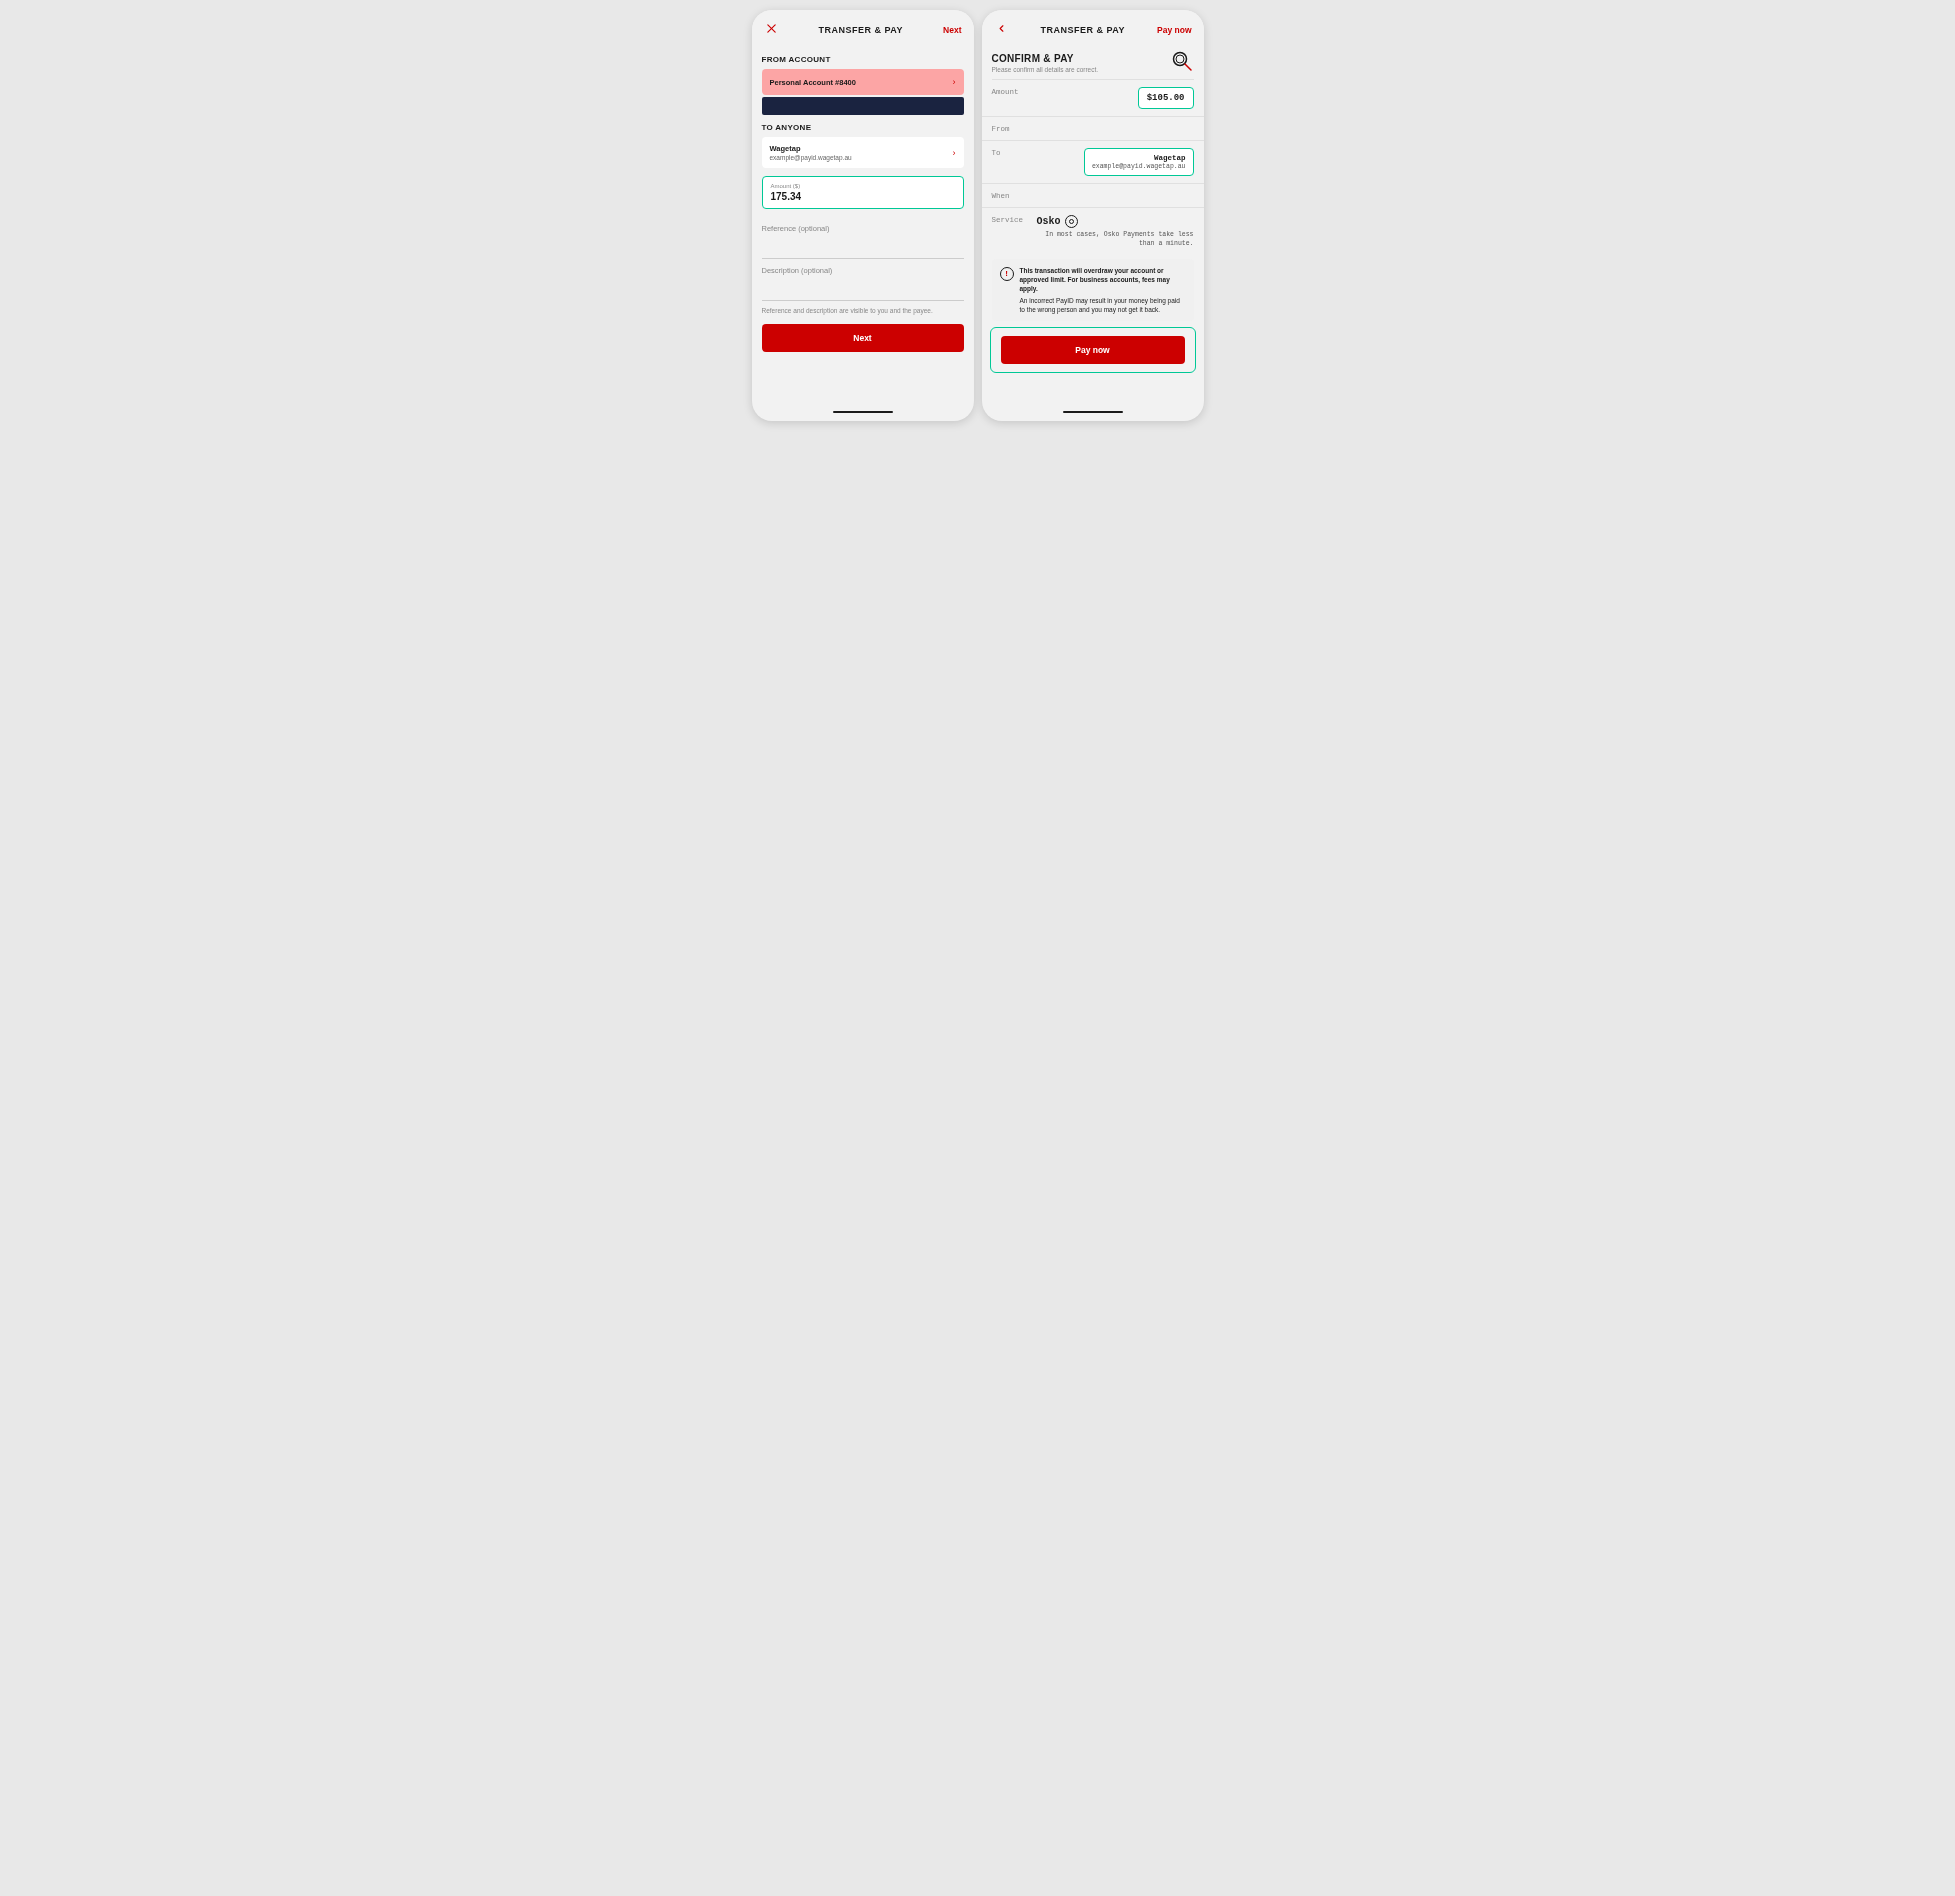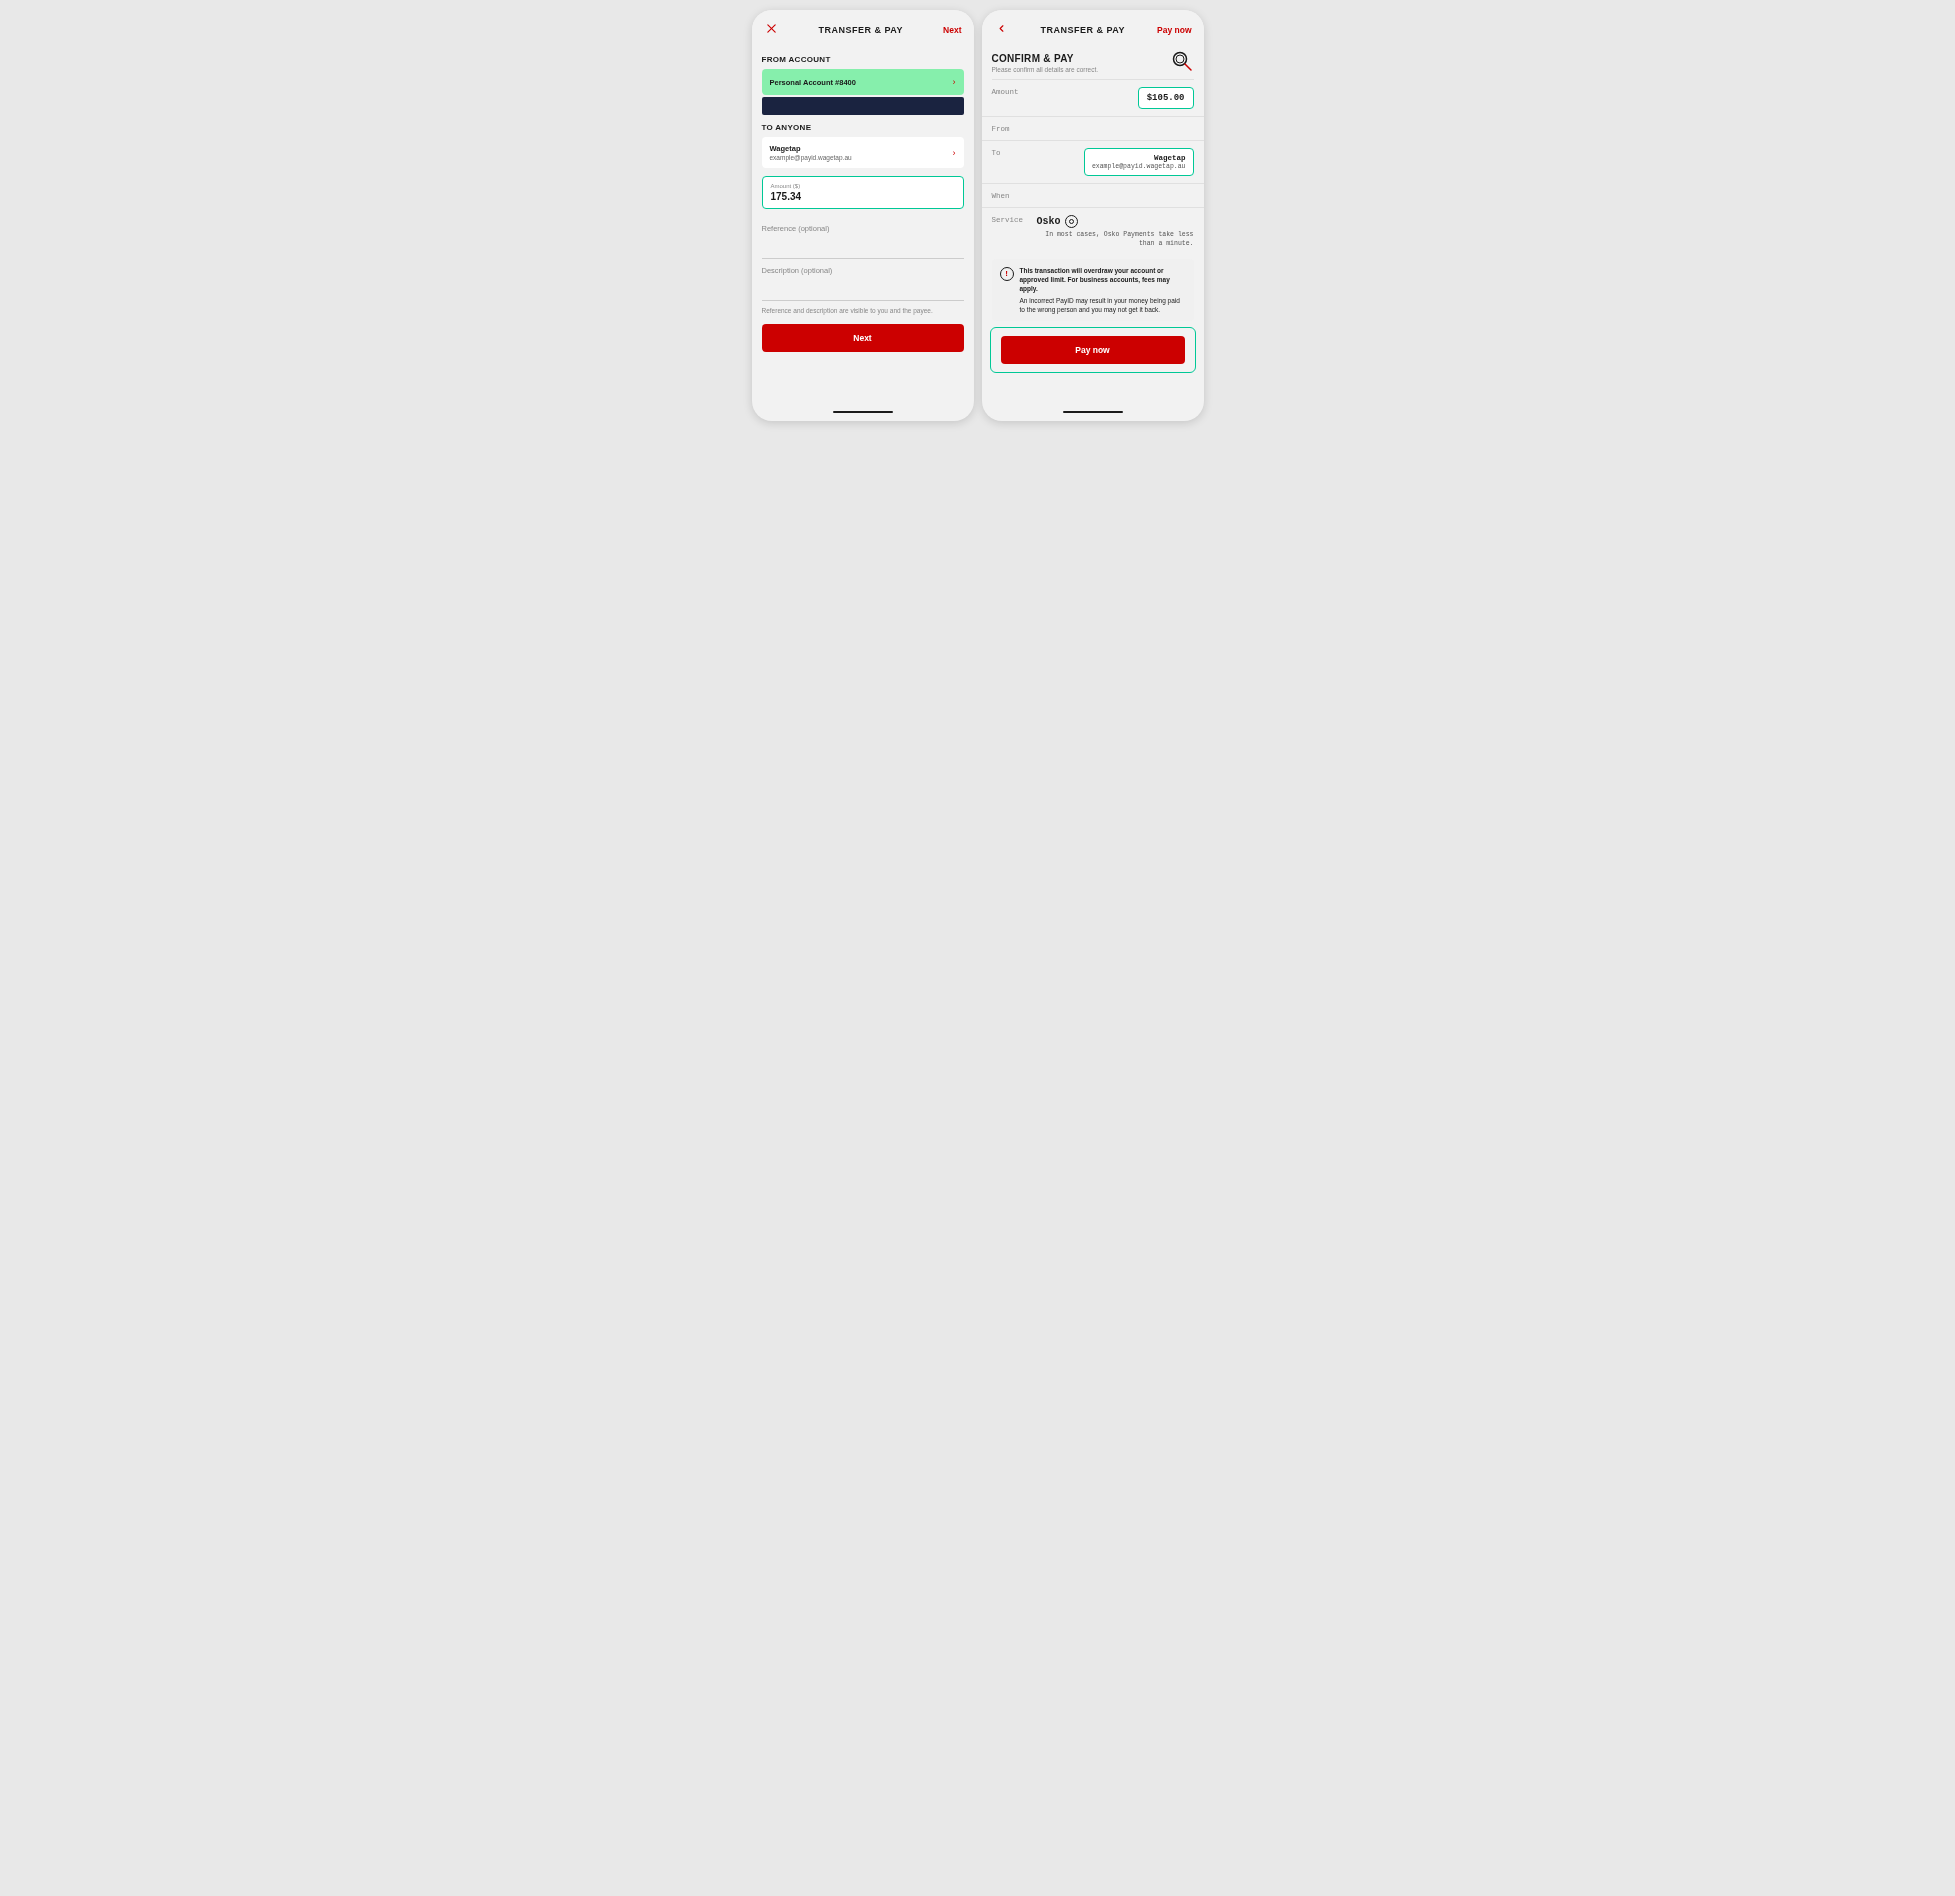--- a/index.html
+++ b/index.html
@@ -79,21 +79,21 @@
     .section-header {
       font-size: 8px;
       font-weight: 800;
       color: #1a1a1a;
       letter-spacing: 0.3px;
       margin: 8px 0 5px;
     }
 
     
     .account-row {
-      background: #86efac;
+      background: #fca5a5;
       border-radius: 4px;
       padding: 8px 8px;
       display: flex;
       align-items: center;
       justify-content: space-between;
       margin-bottom: 2px;
     }
     .account-row-label {
       font-size: 7.5px;
       font-weight: 700;

